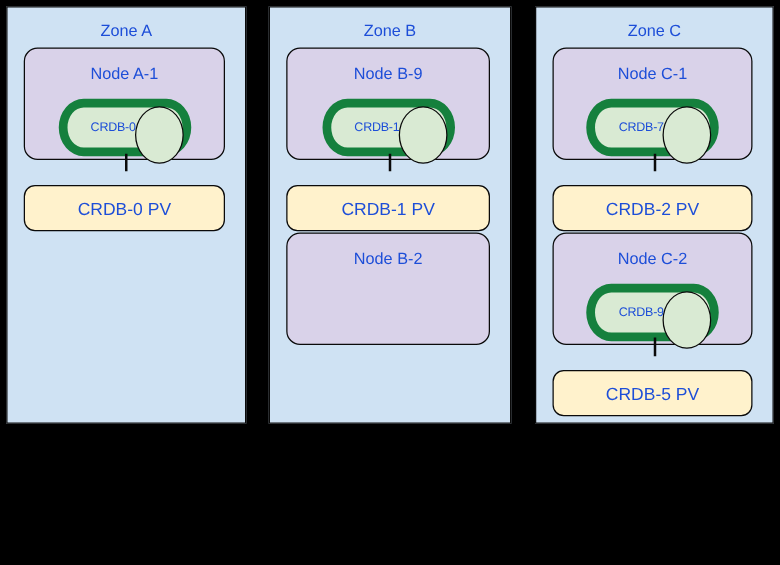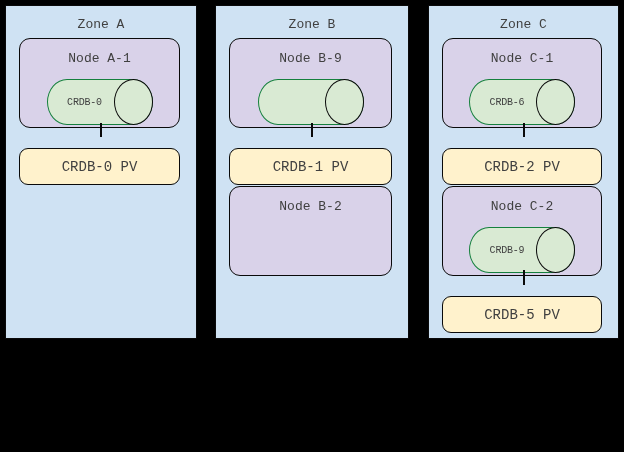--- a/index.html
+++ b/index.html
@@ -1,22 +1,22 @@
 <!DOCTYPE html>
 <html><head>
 <meta charset="utf-8">
 <style>
   html, body { margin: 0; padding: 0; background: #000; }
   .stage {
     position: relative;
     width: 624px;
     height: 452px;
     background: #000;
-    font-family: Liberation Mono, monospace;
-    color: #404040;
+    font-family: Liberation Sans, sans-serif;
+    color: #1d4ed8;
     overflow: hidden;
   }
   .zone {
     position: absolute;
     top: 5px;
     height: 334px;
     background: #cfe2f3;
     border: 1px solid #0a0a0a;
     box-sizing: border-box;
   }
@@ -49,21 +49,21 @@
     line-height: 15px;
   }
   .cylinder {
     position: absolute;
     left: 50%;
     margin-left: -53px;
     top: 40px;
     width: 106px;
     height: 46px;
     background: #d9ead3;
-    border: 1px solid #15803d;
+    border: 7px solid #15803d;
     border-radius: 20px / 23px;
     box-sizing: border-box;
   }
   .cyl-cap {
     position: absolute;
     top: -1px; right: -1px;
     width: 39px;
     height: 46px;
     background: #d9ead3;
     border: 1px solid #0a0a0a;
@@ -126,40 +126,41 @@
     </div>
   </div>
 
   <div class="zone zone-b">
     <div class="zone-title">Zone B</div>
 
     <div class="node node-slot1">
       <div class="node-title">Node B-9</div>
       <div class="cylinder">
         <div class="cyl-cap"></div>
+        <span class="cyl-label">CRDB-1</span>
       </div>
     </div>
     <div class="connector conn-slot1"></div>
     <div class="pv pv-slot1">
       <span>CRDB-1 PV</span>
     </div>
 
     <div class="node node-slot2">
       <div class="node-title">Node B-2</div>
     </div>
   </div>
 
   <div class="zone zone-c">
     <div class="zone-title">Zone C</div>
 
     <div class="node node-slot1">
       <div class="node-title">Node C-1</div>
       <div class="cylinder">
         <div class="cyl-cap"></div>
-        <span class="cyl-label">CRDB-6</span>
+        <span class="cyl-label">CRDB-7</span>
       </div>
     </div>
     <div class="connector conn-slot1"></div>
     <div class="pv pv-slot1">
       <span>CRDB-2 PV</span>
     </div>
 
     <div class="node node-slot2">
       <div class="node-title">Node C-2</div>
       <div class="cylinder">

